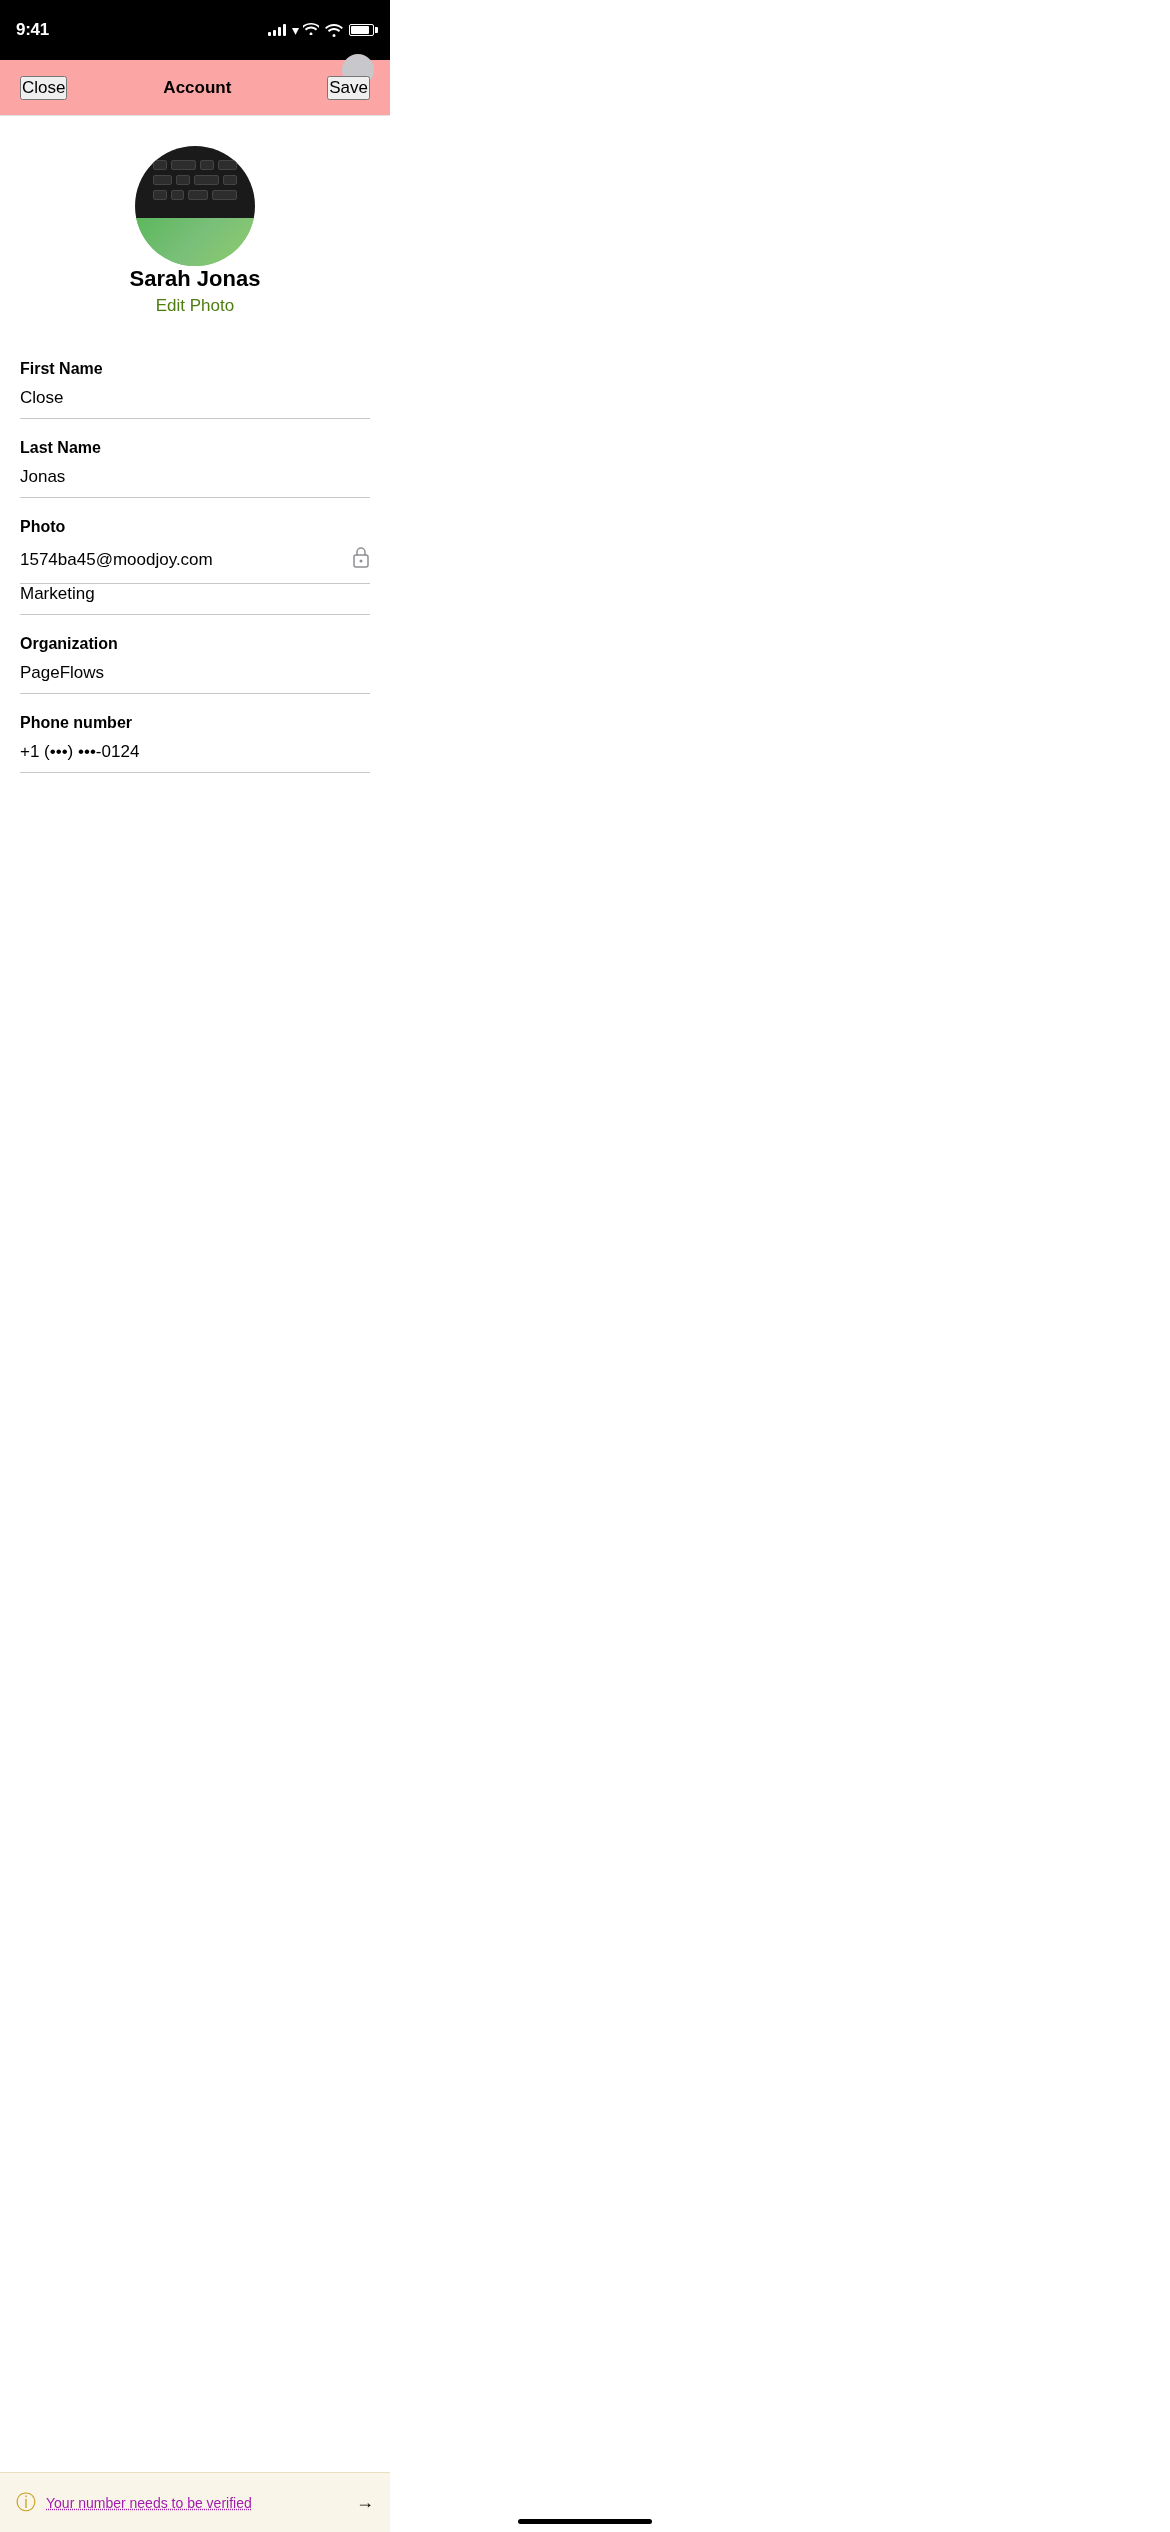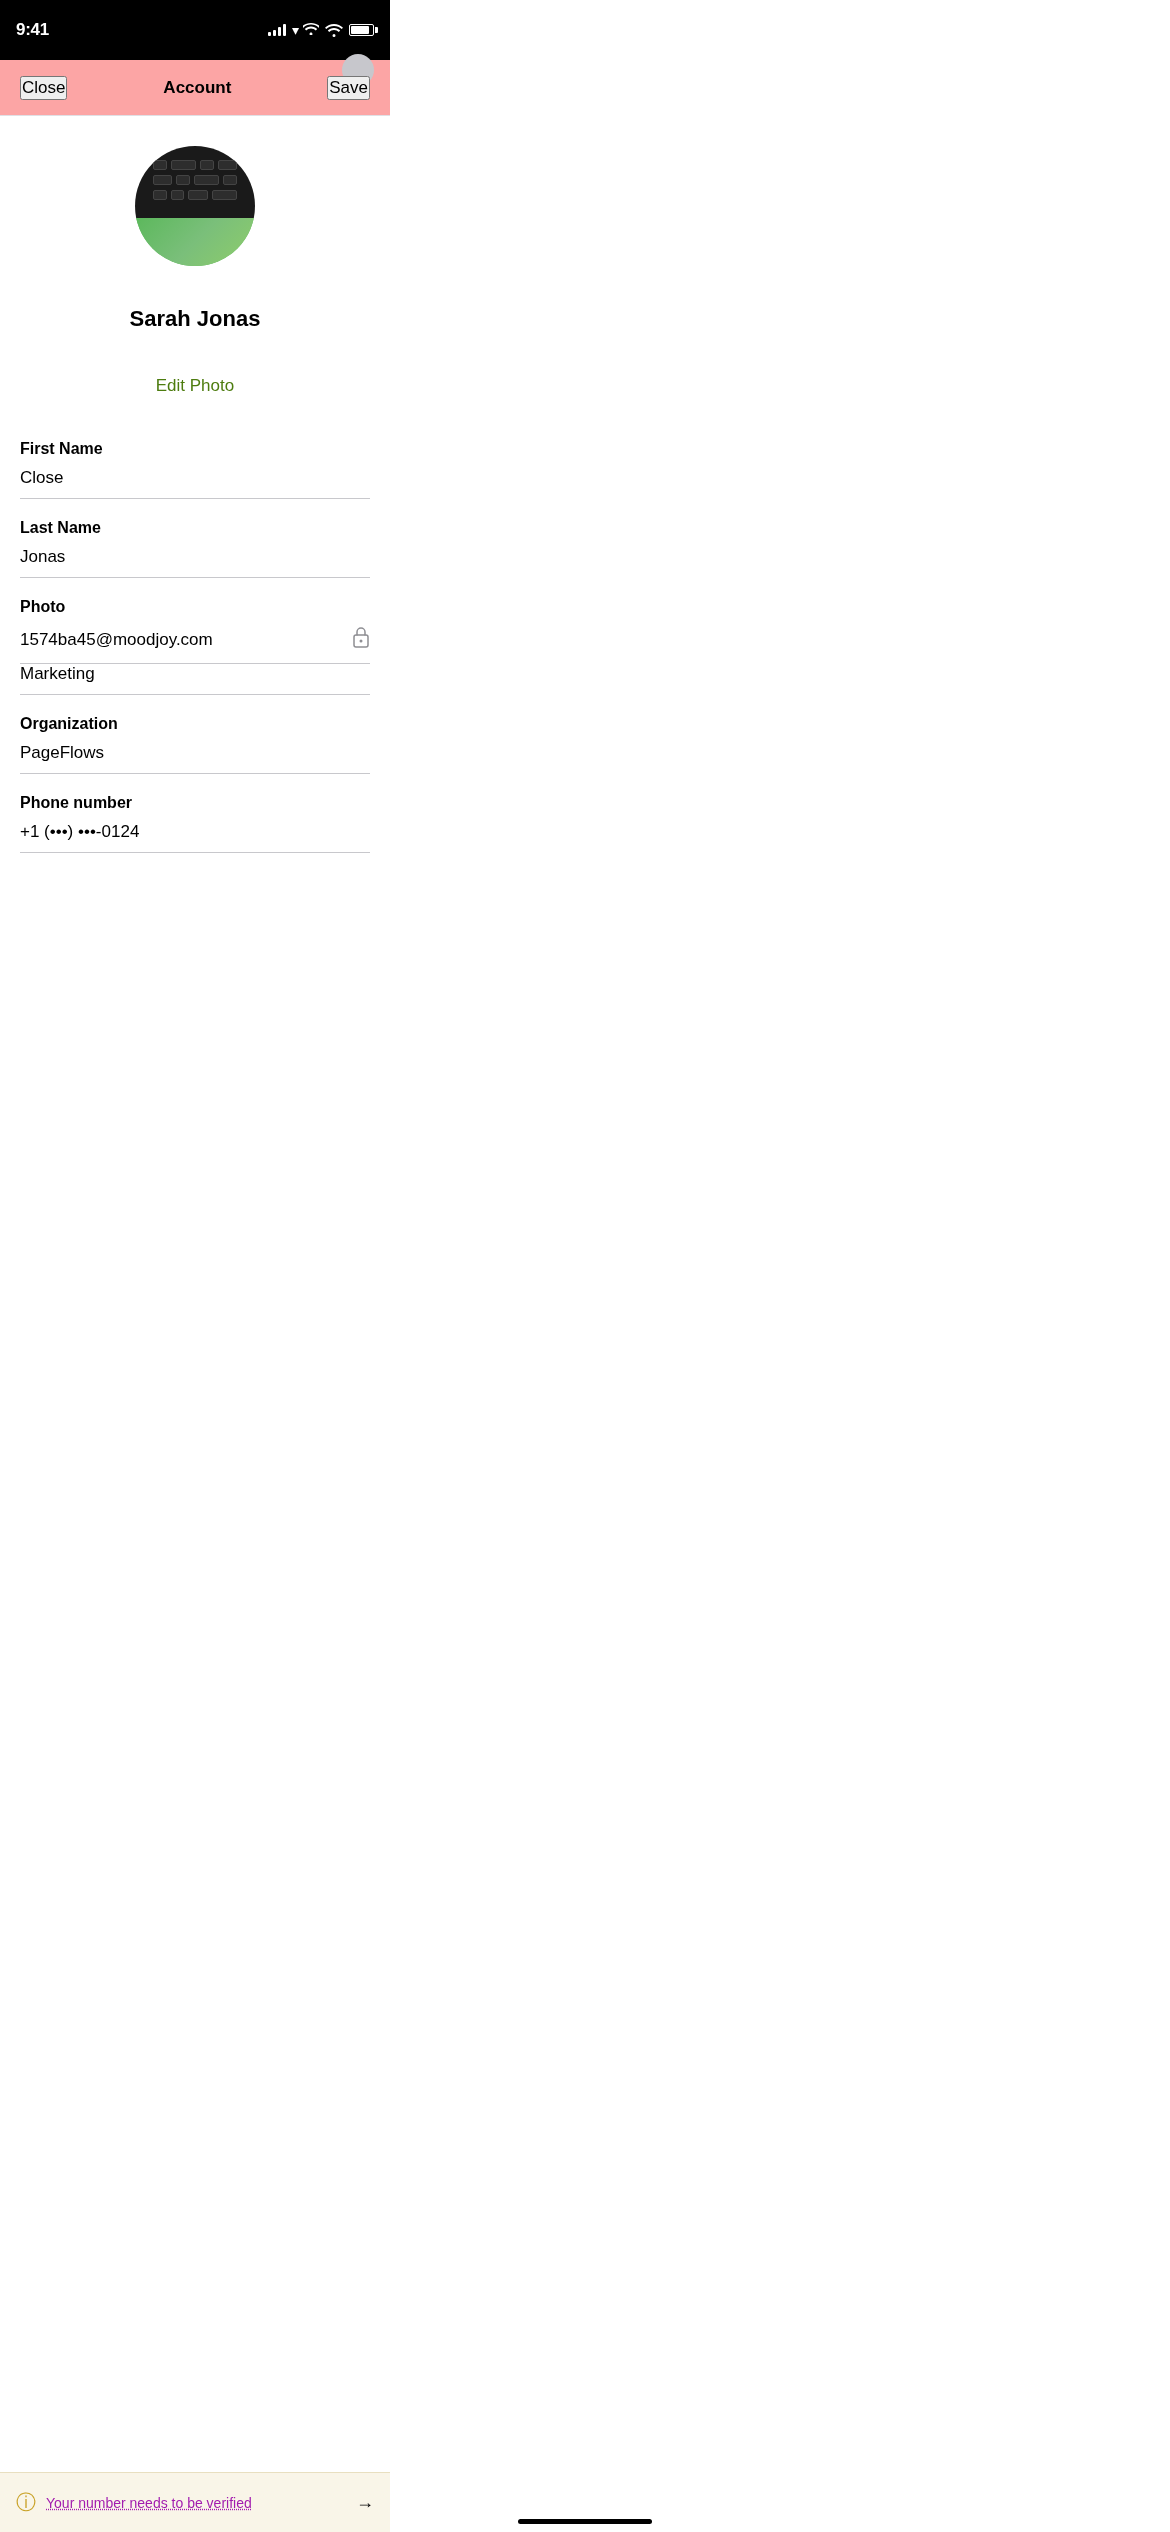--- a/index.html
+++ b/index.html
@@ -130,21 +130,20 @@
       background: #ffffff;
       padding: 0 20px;
     }
 
     
     .profile-section {
       display: flex;
       flex-direction: column;
       align-items: center;
       padding: 30px 0 24px;
-      gap: 40px;
     }
     
     .avatar-canvas {
       width: 120px;
       height: 120px;
       border-radius: 50%;
       overflow: hidden;
       background: linear-gradient(to bottom, #1a1a1a 60%, #5cb85c 60%);
       position: relative;
     }

